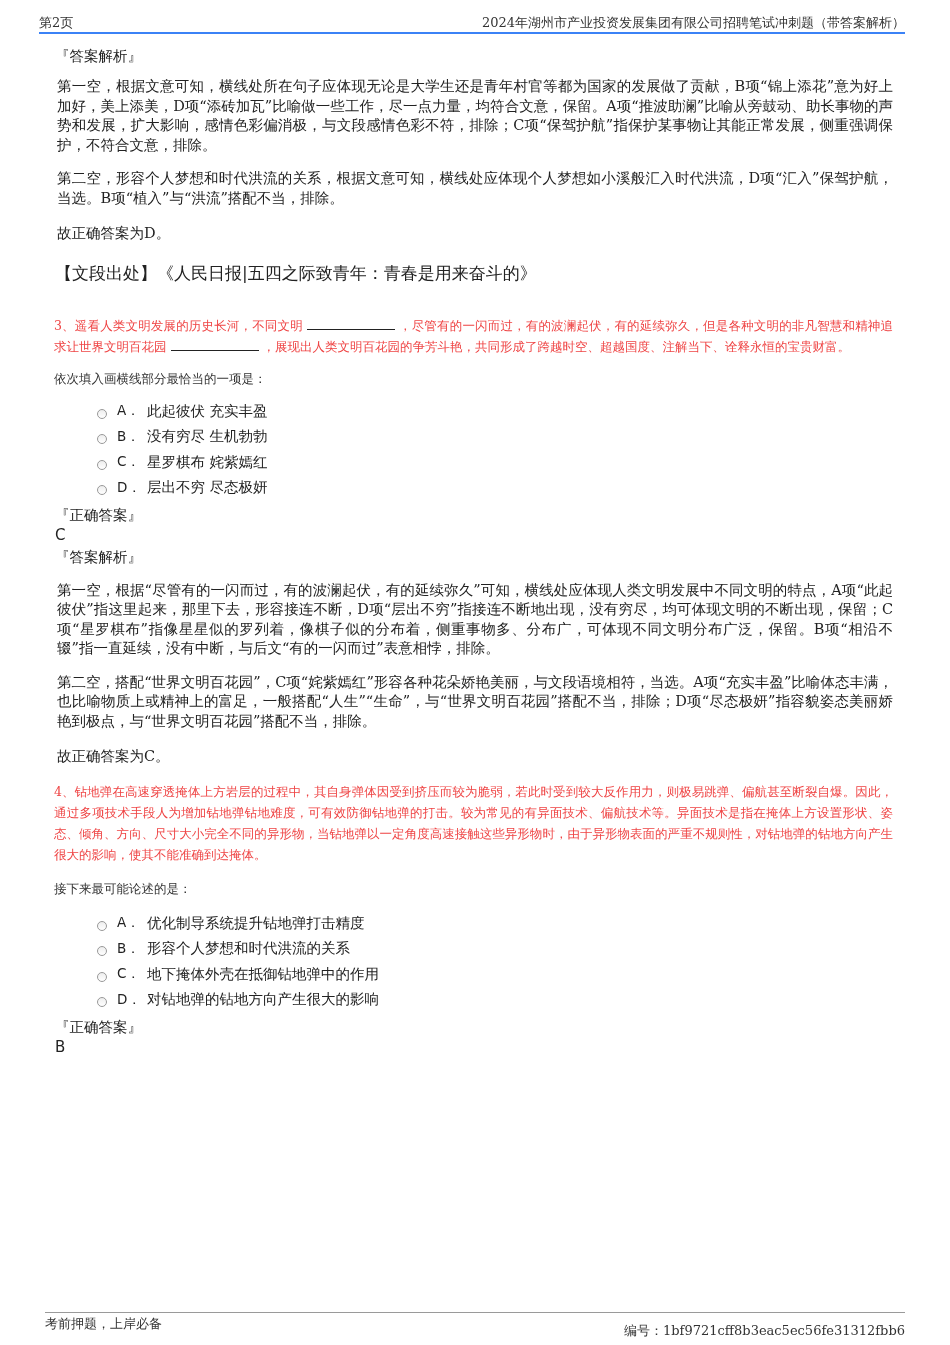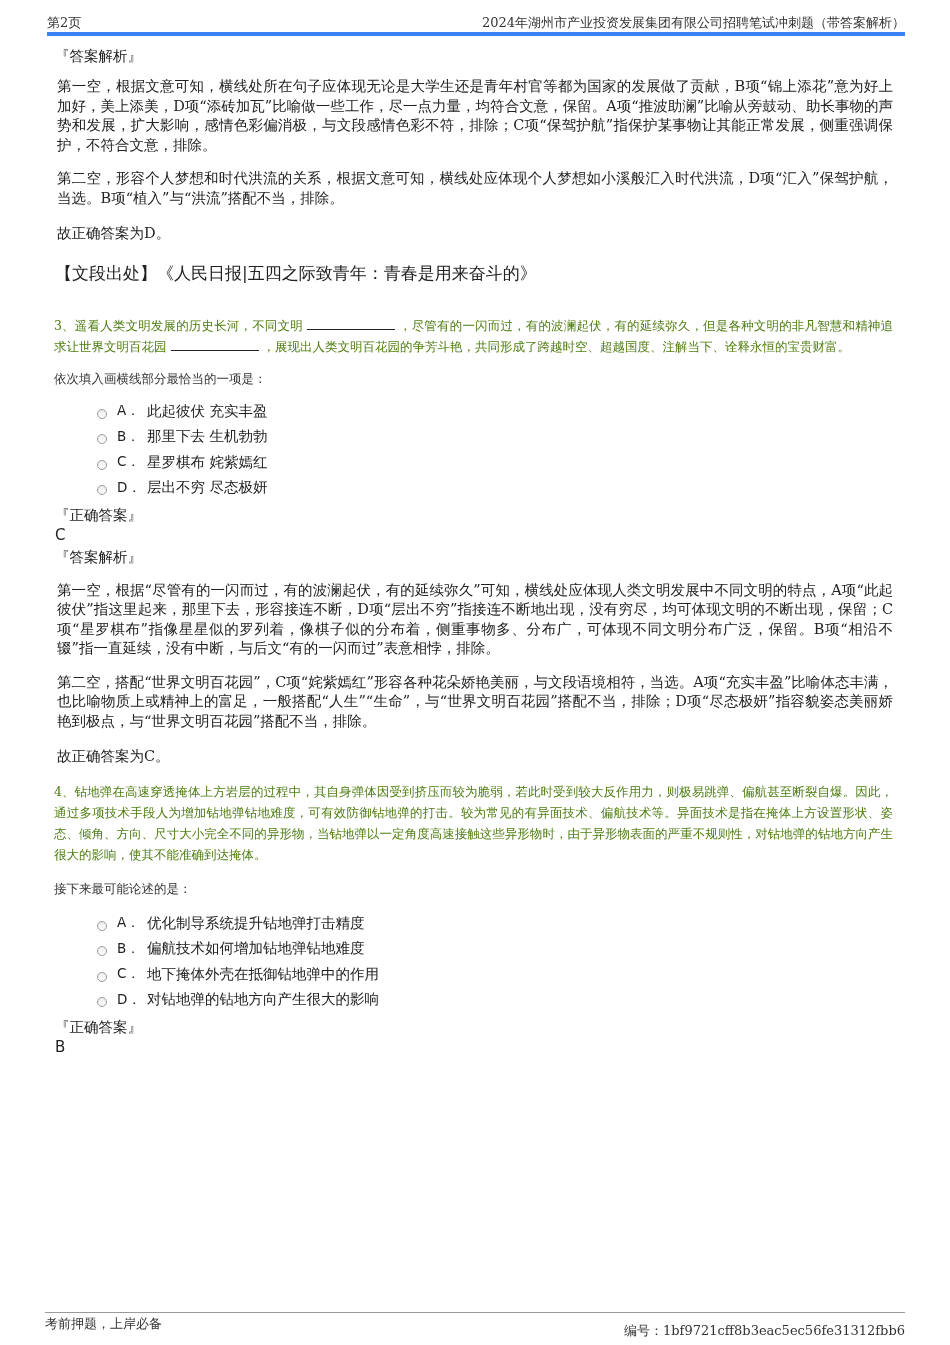--- a/index.html
+++ b/index.html
@@ -1,26 +1,26 @@
 <!DOCTYPE html>
 <html><head>
 <meta charset="utf-8">
 <style>
   html, body { margin:0; padding:0; background:#ffffff; }
   body { width:950px; height:1345px; position:relative; overflow:hidden; color:#222; font-family:"DejaVu Serif","Liberation Serif",serif; }
-  .header { position:absolute; left:47px; right:45px; top:12px; height:20px; border-bottom:4px solid #3b82f6; font-size:13px; color:#333; }
+  .header { position:absolute; left:39px; right:45px; top:12px; height:20px; border-bottom:2px solid #3b82f6; font-size:13px; color:#333; }
   .header .left { position:absolute; left:0; top:2px; }
   .header .right { position:absolute; right:0; top:2px; }
   .footer { position:absolute; left:45px; right:45px; top:1312px; border-top:1px solid #9a9a9a; font-size:13px; color:#333;text-decoration:underline; }
   .footer .left { position:absolute; left:0; top:2px; }
   .footer .right { position:absolute; right:0; top:9px; }
   .content { position:absolute; left:57px; top:46px; width:836px; }
   .bracket { font-size:14.5px; margin-left:-2px; line-height:20px; }
   .para { font-size:14.5px; line-height:19.5px; margin:11px 0 0 0; text-align:justify; }
-  .qtext { font-size:12.5px; line-height:21px; margin:24px 0 0 -3px; color:#4d7c0f; text-align:justify; }
+  .qtext { font-size:12.5px; line-height:21px; margin:24px 0 0 -3px; color:#ef4444; text-align:justify; }
   .prompt { font-size:12.5px; line-height:20px; margin:12px 0 0 -3px; color:#333; }
   .blank { display:inline-block; width:88px; border-bottom:1px solid #222; height:12px; vertical-align:baseline; margin:0 4px; }
   .options { margin:10px 0 0 40px; }
   .opt { display:flex; align-items:center; height:25.5px; font-size:14.5px; cursor:pointer; }
   .radio { width:8px; height:8px; border:1px solid #999; border-radius:50%; margin-right:10px; margin-top:5px; background:linear-gradient(#eee,#fff); }
   .opt-letter { font-family:"DejaVu Sans","Liberation Sans",sans-serif; font-size:13.5px; width:30px; }
   .answer-letter { font-family:"DejaVu Sans","Liberation Sans",sans-serif; font-size:15px; margin-left:-2px; line-height:20px; }
   .source { font-size:17px; margin-top:18px; margin-left:-2px; }
 </style>
 </head>
@@ -45,21 +45,21 @@
   <div class="prompt">依次填入画横线部分最恰当的一项是：</div>
   <div class="options">
     <div class="opt">
         <span class="radio"></span>
         <span class="opt-letter">A．</span>
         <span>此起彼伏 充实丰盈</span>
       </div>
     <div class="opt">
         <span class="radio"></span>
         <span class="opt-letter">B．</span>
-        <span>那里下去 生机勃勃</span>
+        <span>没有穷尽 生机勃勃</span>
       </div>
     <div class="opt">
         <span class="radio"></span>
         <span class="opt-letter">C．</span>
         <span>星罗棋布 姹紫嫣红</span>
       </div>
     <div class="opt">
         <span class="radio"></span>
         <span class="opt-letter">D．</span>
         <span>层出不穷 尽态极妍</span>
@@ -76,21 +76,21 @@
   <div class="prompt" style="margin-top:14px">接下来最可能论述的是：</div>
   <div class="options" style="margin-top:12px">
     <div class="opt">
         <span class="radio"></span>
         <span class="opt-letter">A．</span>
         <span>优化制导系统提升钻地弹打击精度</span>
       </div>
     <div class="opt">
         <span class="radio"></span>
         <span class="opt-letter">B．</span>
-        <span>偏航技术如何增加钻地弹钻地难度</span>
+        <span>形容个人梦想和时代洪流的关系</span>
       </div>
     <div class="opt">
         <span class="radio"></span>
         <span class="opt-letter">C．</span>
         <span>地下掩体外壳在抵御钻地弹中的作用</span>
       </div>
     <div class="opt">
         <span class="radio"></span>
         <span class="opt-letter">D．</span>
         <span>对钻地弹的钻地方向产生很大的影响</span>

